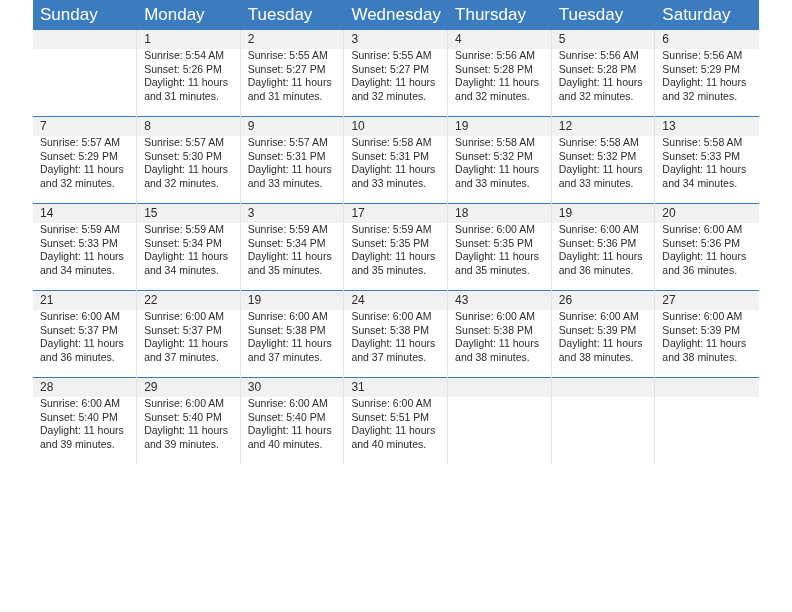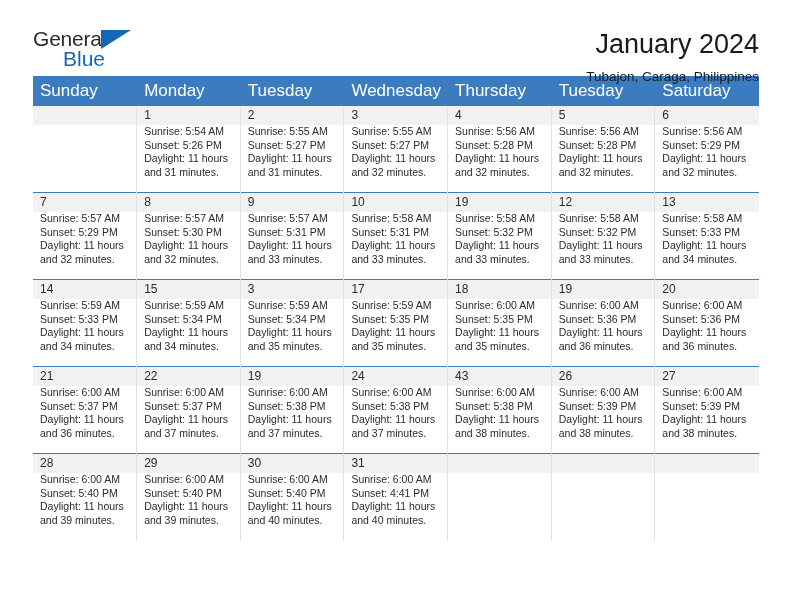--- a/index.html
+++ b/index.html
@@ -114,31 +114,20 @@
     color: #2b2b2b;
     min-height: 67px;
   }
   .cellbody div { white-space: nowrap; }
 </style>
 </head>
 <body>
 
 <div class="page">
 
-  <div class="header">
-    <div class="logo">
-      <span class="logo-general">General</span>
-      <span class="logo-tri"></span>
-      <span class="logo-blue">Blue</span>
-    </div>
-    <div class="titles">
-      <div class="title">January 2024</div>
-      <div class="subtitle">Tubajon, Caraga, Philippines</div>
-    </div>
-  </div>
 
   <table class="calendar">
     <thead>
       <tr>
         <th>Sunday</th>
         <th>Monday</th>
         <th>Tuesday</th>
         <th>Wednesday</th>
         <th>Thursday</th>
         <th>Tuesday</th>
@@ -431,21 +420,21 @@
               <div>Sunrise: 6:00 AM</div>
               <div>Sunset: 5:40 PM</div>
               <div>Daylight: 11 hours</div>
               <div>and 40 minutes.</div>
             </div>
           </td>
           <td>
             <div class="daynum">31</div>
             <div class="cellbody">
               <div>Sunrise: 6:00 AM</div>
-              <div>Sunset: 4:41 PM</div>
+              <div>Sunset: 5:51 PM</div>
               <div>Daylight: 11 hours</div>
               <div>and 40 minutes.</div>
             </div>
           </td>
           <td>
             <div class="daynum empty">&nbsp;</div>
             <div class="cellbody">
               <div>&nbsp;</div>
               <div>&nbsp;</div>
               <div>&nbsp;</div>

